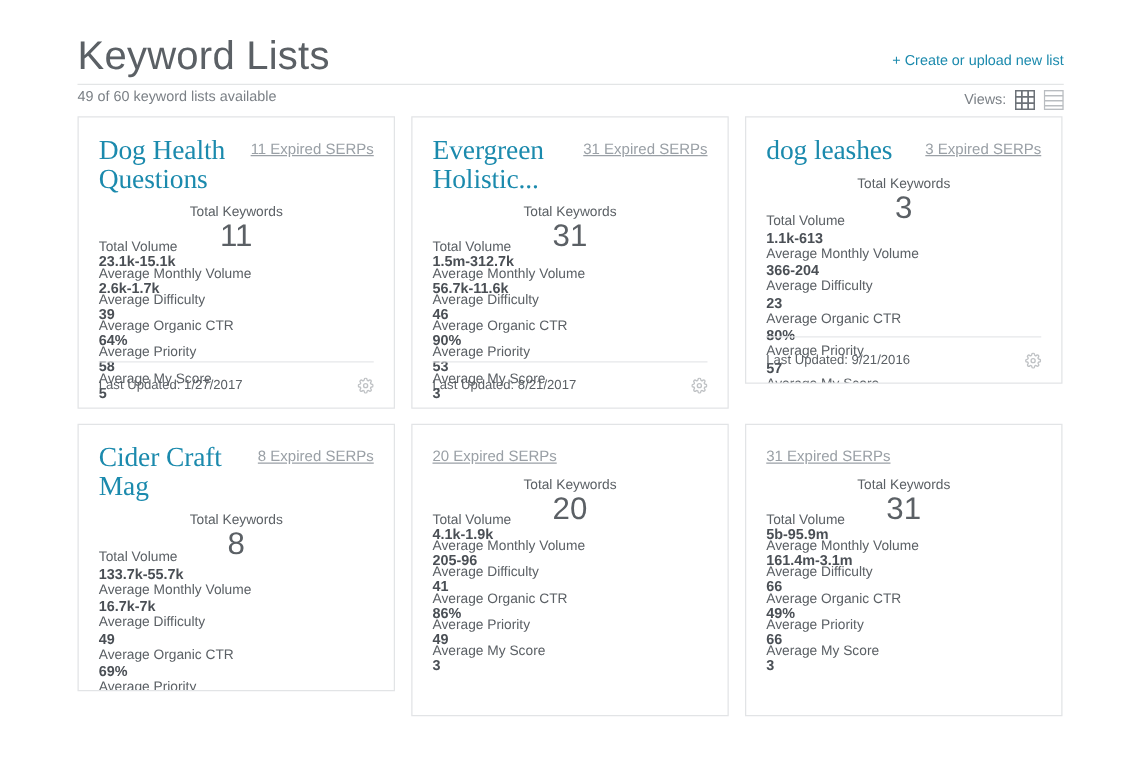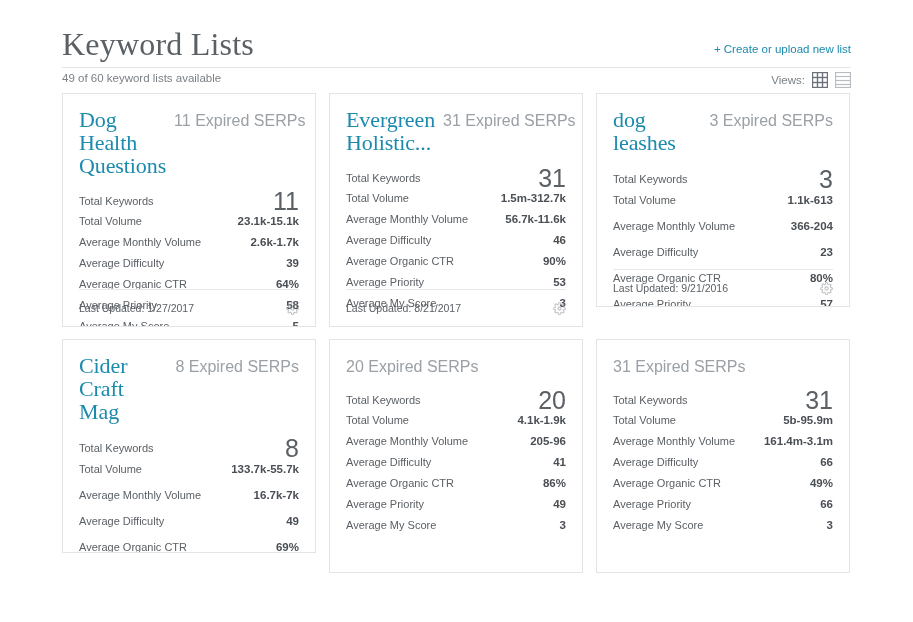--- a/index.html
+++ b/index.html
@@ -25,21 +25,21 @@
 
   
   .header {
     position: relative;
     height: 93px;
   }
   .page-title {
     position: absolute;
     left: 0;
     top: 25px;
-    font-family: Liberation Serif, serif;
+    font-family: Liberation Sans, sans-serif;
     font-size: 32px;
     font-weight: 400;
     letter-spacing: 0.2px;
     color: #5b6065;
     line-height: 38px;
     white-space: nowrap;
   }
   .create-link {
     position: absolute;
     right: 0;
@@ -113,35 +113,37 @@
     font-family: "Liberation Serif", serif;
     font-weight: normal;
     font-size: 22px;
     line-height: 23px;
     color: #1b8aad;
     letter-spacing: -0.1px;
     max-width: 150px;
     cursor: pointer;
   }
   .card-serps {
-    font-size: 16px;
+    font-size: 12px;
     color: #9aa0a6;
     white-space: nowrap;
     padding-top: 4px;
+    text-decoration: underline;
   }
 
   .rows { margin-top: 10px; }
   .rows.spread .row { height: 26px; }
   .rows.spread .row.primary { height: 30px; }
 
   .row {
     display: flex;
     align-items: baseline;
     justify-content: space-between;
     height: 21px;
+    flex-direction: column;
   }
   .row.primary {
     align-items: center;
     height: 28px;
   }
   .row-label {
     font-size: 11px;
     color: #5b6065;
     white-space: nowrap;
   }

